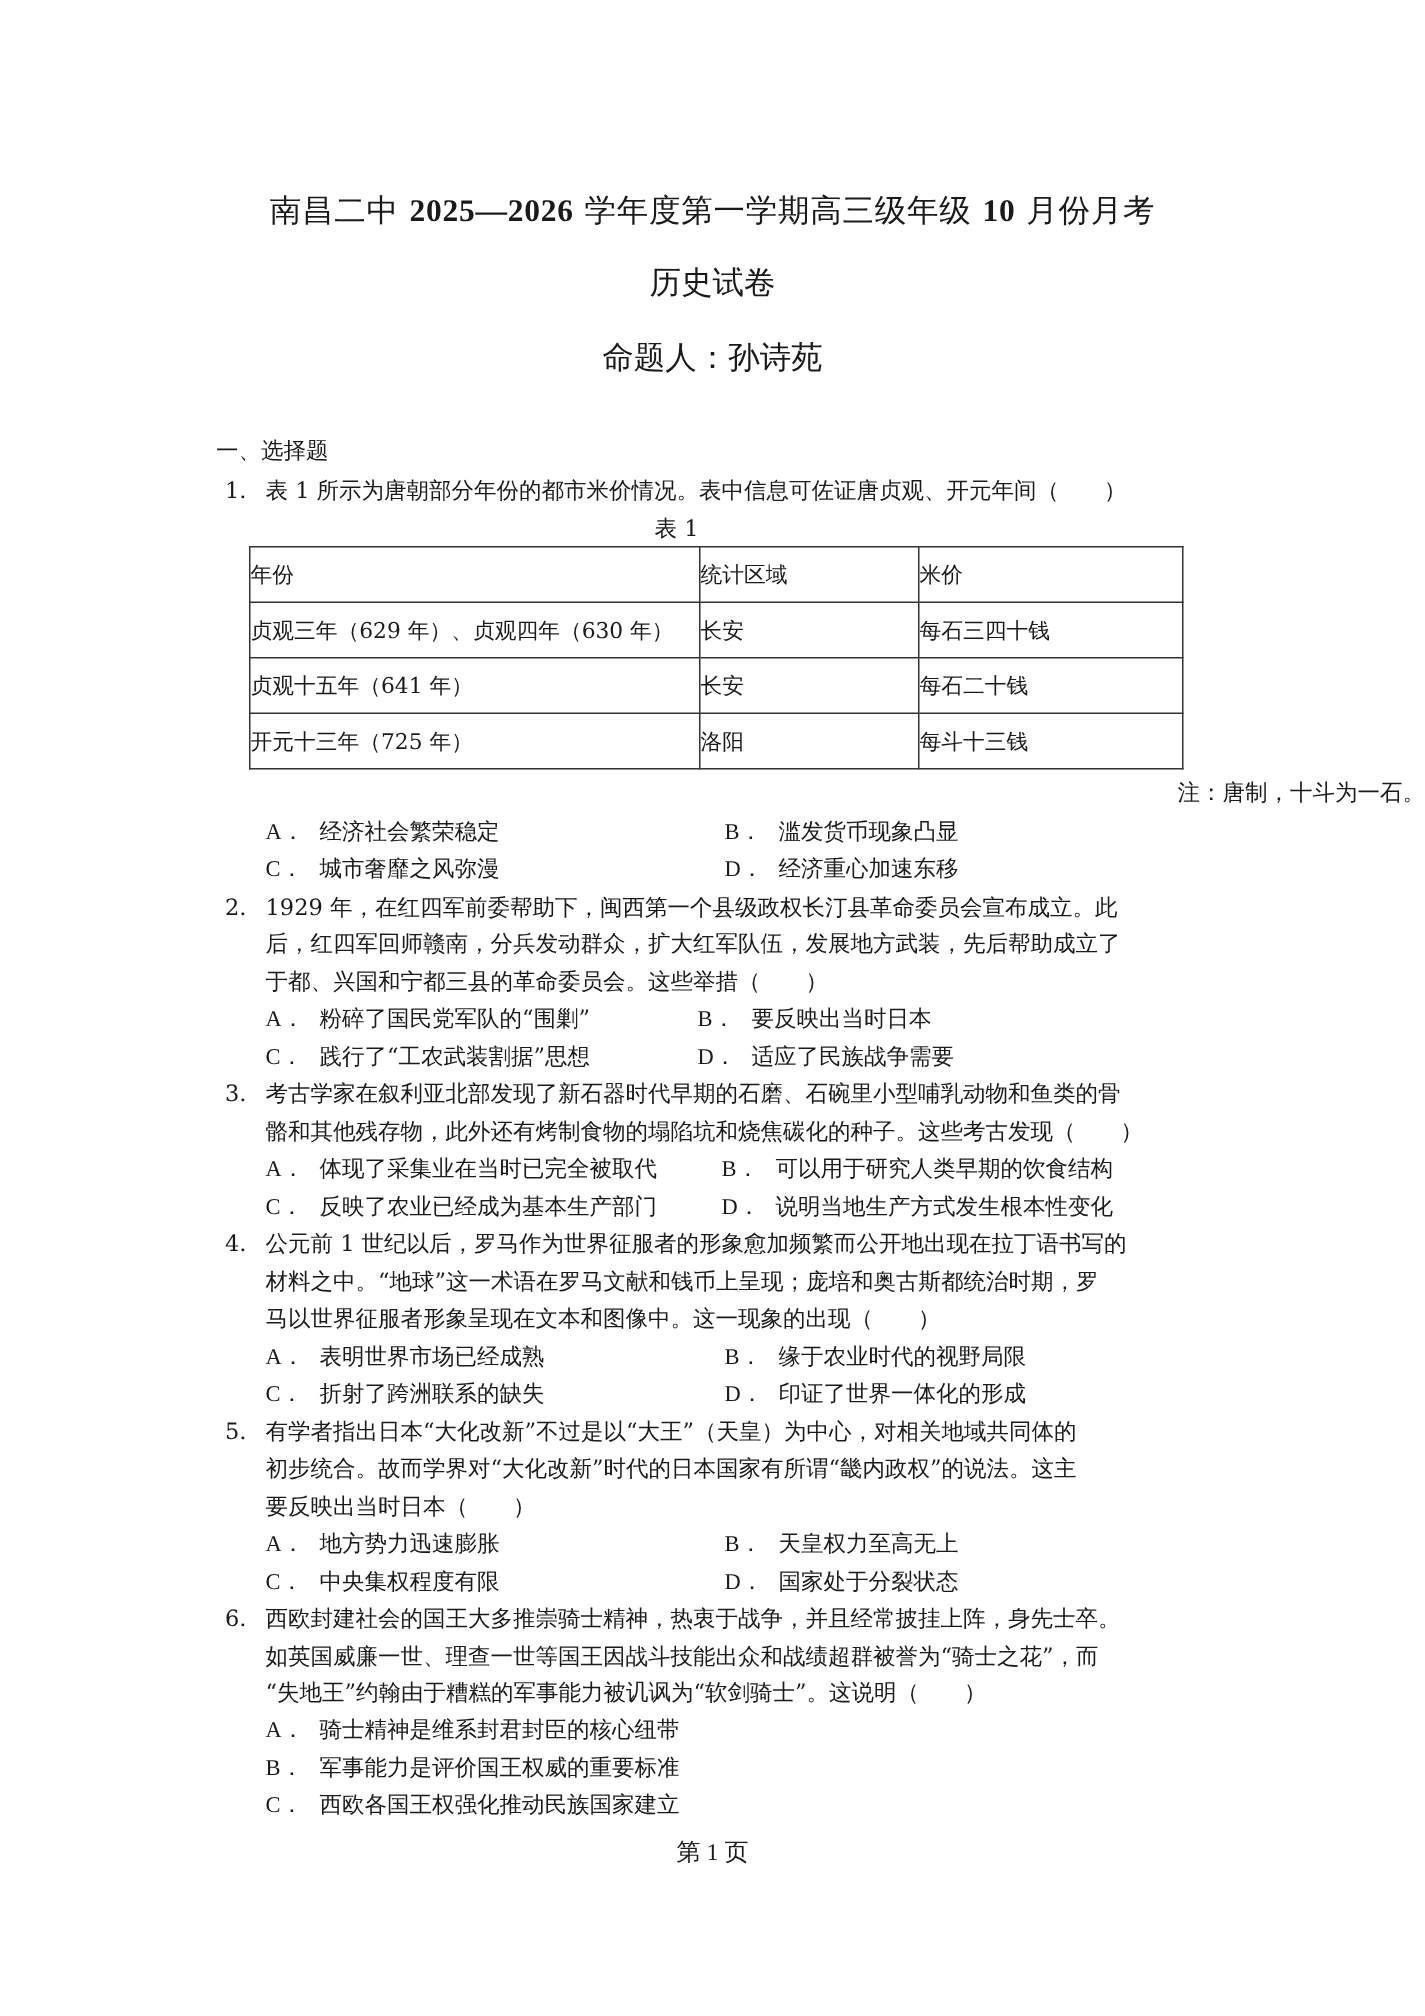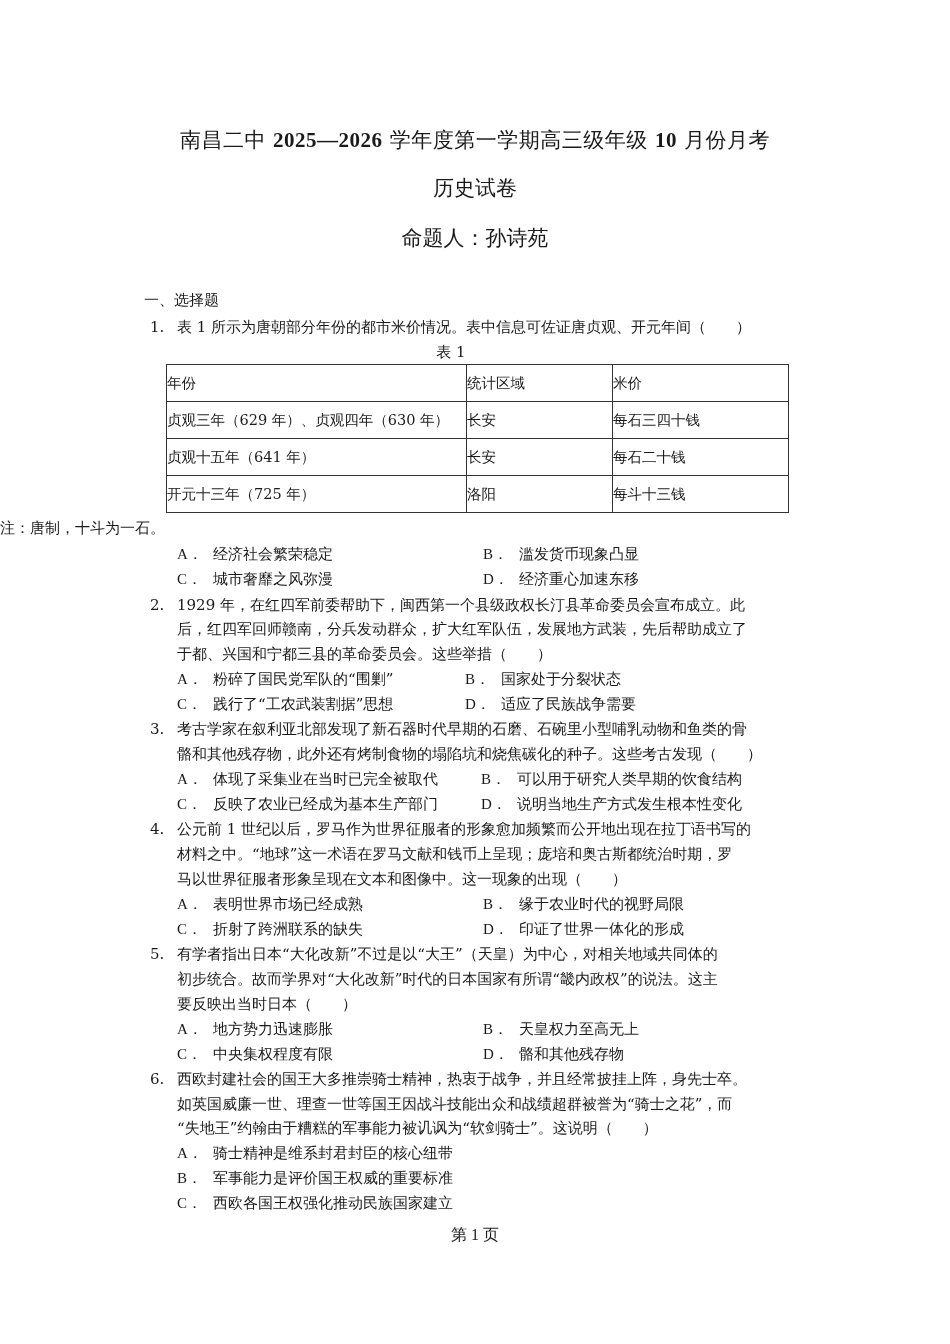--- a/index.html
+++ b/index.html
@@ -11,21 +11,21 @@
     .subtitle { top: 174px; left: 0; width: 950px; text-align: center; font-size: 21px; }
     .author { top: 224px; left: 0; width: 950px; text-align: center; font-size: 21px; }
     .section { top: 291px; left: 144px; font-size: 15px; }
     .qline { position: absolute; white-space: nowrap; font-size: 15px; }
     .opt-letter { display: inline-block; width: 36px; font-family: "Liberation Serif", serif; }
     .caption { top: 343px; left: 0; width: 902px; text-align: center; font-size: 15px; }
     table.t1 { position: absolute; left: 166px; top: 364px; width: 623px; border-collapse: collapse; font-size: 14.5px; }
     table.t1 td { border: 1.5px solid #333; height: 36px; text-align: left; padding: 0; }
     table.t1 td.c1 { width: 299px; }
     table.t1 td.c2 { width: 145px; }
-    .note { top: 519px; left: 0; width: 950px; text-align: left; font-size: 15px; }
+    .note { top: 519px; left: 0; width: 950px; text-align: right; font-size: 15px; }
     .footer { top: 1225px; left: 0; width: 950px; text-align: center; font-size: 16px; font-family: Liberation Serif, serif; }
   </style>
 </head>
 <body>
 
 <div class="abs title">
   <span>南昌二中 </span><b>2025—2026</b><span> 学年度第一学期高三级年级 </span><b>10</b><span> 月份月考</span>
 </div>
 <div class="abs subtitle">历史试卷</div>
 <div class="abs author">命题人：孙诗苑</div>
@@ -66,21 +66,21 @@
   <div class="qline" style="top:570px;left:177px;"><span class="opt-letter">C．</span><span>城市奢靡之风弥漫</span></div>
   <div class="qline" style="top:570px;left:483px;"><span class="opt-letter">D．</span><span>经济重心加速东移</span></div>
 </div>
 
 <div>
   <span class="qline" style="top:596px;left:150px;">2.</span>
   <span class="qline" style="top:596px;left:177px;">1929 年，在红四军前委帮助下，闽西第一个县级政权长汀县革命委员会宣布成立。此</span>
   <span class="qline" style="top:620px;left:177px;text-align:right;">后，红四军回师赣南，分兵发动群众，扩大红军队伍，发展地方武装，先后帮助成立了</span>
   <span class="qline" style="top:645px;left:177px;">于都、兴国和宁都三县的革命委员会。这些举措（　　）</span>
   <div class="qline" style="top:670px;left:177px;"><span class="opt-letter">A．</span><span>粉碎了国民党军队的“围剿”</span></div>
-  <div class="qline" style="top:670px;left:465px;"><span class="opt-letter">B．</span><span>国家处于分裂状态</span></div>
+  <div class="qline" style="top:670px;left:465px;"><span class="opt-letter">B．</span><span>要反映出当时日本</span></div>
   <div class="qline" style="top:695px;left:177px;"><span class="opt-letter">C．</span><span>践行了“工农武装割据”思想</span></div>
   <div class="qline" style="top:695px;left:465px;"><span class="opt-letter">D．</span><span>适应了民族战争需要</span></div>
 </div>
 
 <div>
   <span class="qline" style="top:720px;left:150px;">3.</span>
   <span class="qline" style="top:720px;left:177px;">考古学家在叙利亚北部发现了新石器时代早期的石磨、石碗里小型哺乳动物和鱼类的骨</span>
   <span class="qline" style="top:745px;left:177px;">骼和其他残存物，此外还有烤制食物的塌陷坑和烧焦碳化的种子。这些考古发现（　　）</span>
   <div class="qline" style="top:770px;left:177px;"><span class="opt-letter">A．</span><span>体现了采集业在当时已完全被取代</span></div>
   <div class="qline" style="top:770px;left:481px;"><span class="opt-letter">B．</span><span>可以用于研究人类早期的饮食结构</span></div>
@@ -100,21 +100,21 @@
 </div>
 
 <div>
   <span class="qline" style="top:945px;left:150px;">5.</span>
   <span class="qline" style="top:945px;left:177px;">有学者指出日本“大化改新”不过是以“大王”（天皇）为中心，对相关地域共同体的</span>
   <span class="qline" style="top:970px;left:177px;">初步统合。故而学界对“大化改新”时代的日本国家有所谓“畿内政权”的说法。这主</span>
   <span class="qline" style="top:995px;left:177px;">要反映出当时日本（　　）</span>
   <div class="qline" style="top:1020px;left:177px;"><span class="opt-letter">A．</span><span>地方势力迅速膨胀</span></div>
   <div class="qline" style="top:1020px;left:483px;"><span class="opt-letter">B．</span><span>天皇权力至高无上</span></div>
   <div class="qline" style="top:1045px;left:177px;"><span class="opt-letter">C．</span><span>中央集权程度有限</span></div>
-  <div class="qline" style="top:1045px;left:483px;"><span class="opt-letter">D．</span><span>骼和其他残存物</span></div>
+  <div class="qline" style="top:1045px;left:483px;"><span class="opt-letter">D．</span><span>国家处于分裂状态</span></div>
 </div>
 
 <div>
   <span class="qline" style="top:1070px;left:150px;">6.</span>
   <span class="qline" style="top:1070px;left:177px;">西欧封建社会的国王大多推崇骑士精神，热衷于战争，并且经常披挂上阵，身先士卒。</span>
   <span class="qline" style="top:1095px;left:177px;">如英国威廉一世、理查一世等国王因战斗技能出众和战绩超群被誉为“骑士之花”，而</span>
   <span class="qline" style="top:1119px;left:177px;">“失地王”约翰由于糟糕的军事能力被讥讽为“软剑骑士”。这说明（　　）</span>
   <div class="qline" style="top:1144px;left:177px;"><span class="opt-letter">A．</span><span>骑士精神是维系封君封臣的核心纽带</span></div>
   <div class="qline" style="top:1169px;left:177px;"><span class="opt-letter">B．</span><span>军事能力是评价国王权威的重要标准</span></div>
   <div class="qline" style="top:1194px;left:177px;"><span class="opt-letter">C．</span><span>西欧各国王权强化推动民族国家建立</span></div>

